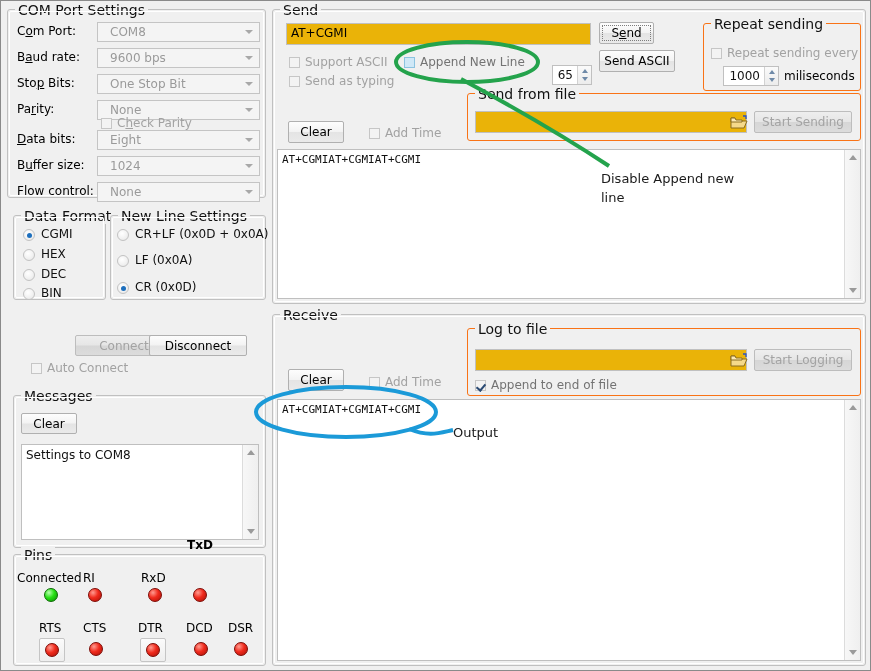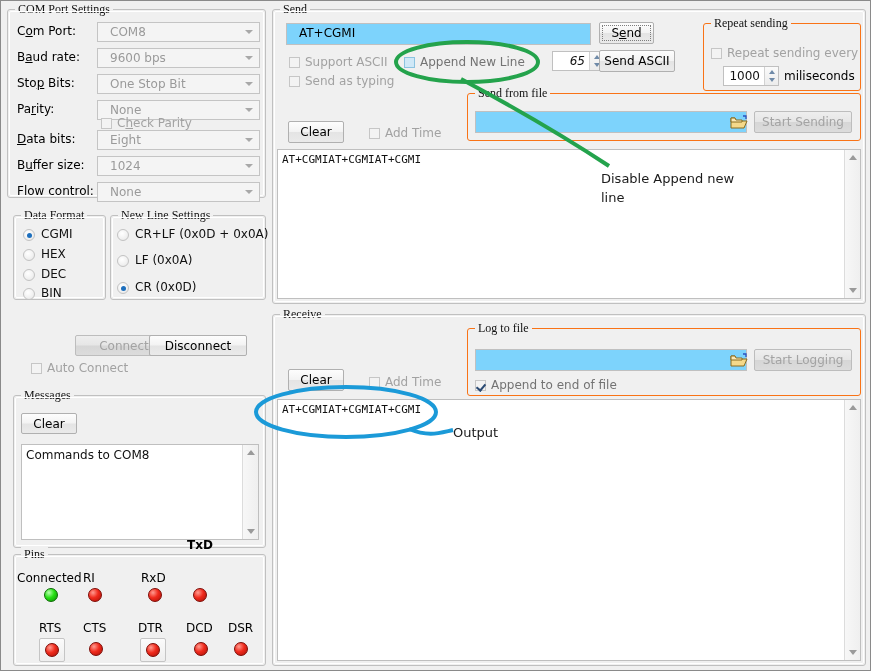--- a/index.html
+++ b/index.html
@@ -27,24 +27,23 @@
     border: 1px solid #f97316;
     border-radius: 3px;
     box-sizing: border-box;
     background: transparent;
   }
   .group > .glabel {
     position: absolute;
     top: -8px; left: 7px;
     background: #f0f0f0;
     padding: 0 3px;
-    font-size: 12px;
+    font-size: 14px;
     color: #111;
     white-space: nowrap;
-    font-family: Liberation Serif, serif;
   }
   .group.dbl { border: 1px solid #c0c0c0; }
   .group.dbl::after{
     content:""; position:absolute; left:1px; top:1px; right:1px; bottom:1px;
     border:1px solid #ffffff; border-radius:2px; pointer-events:none;
   }
 
   
   .lbl { position: absolute; font-size: 12px; color: #000; white-space: nowrap; }
   .lbl u { text-decoration: underline; }
@@ -67,27 +66,27 @@
     margin-top: -2px;
     width: 0; height: 0;
     border-left: 4px solid transparent;
     border-right: 4px solid transparent;
     border-top: 4px solid #a8a8a8;
   }
 
   
   .tinput {
     position: absolute;
-    background: #7dd3fc;
+    background: #eab308;
     border: 1px solid #c0c0c0;
     box-sizing: border-box;
     font-size: 12px;
     color: #000;
     line-height: 18px;
-    padding-left: 12px;
+    padding-left: 4px;
     white-space: nowrap;
     overflow: hidden;
   }
 
   
   .btn {
     position: absolute;
     box-sizing: border-box;
     background: linear-gradient(to bottom, #fdfdfd 0%, #f3f3f3 48%, #e4e4e4 52%, #eaeaea 100%);
     border: 1px solid #b0b0b0;
@@ -345,21 +344,21 @@
     <span class="ctext">Auto Connect</span>
   </div>
 
   <div class="group dbl" style="left:12px; top:394px; width:253px; height:153px;">
     <span class="glabel">Messages</span>
   </div>
   <div class="btn" style="left:20px; top:412px; width:56px; height:21px;">
     <span class="inner">Clear</span>
   </div>
   <div class="tarea" style="left:20px; top:443px; width:238px; height:96px;">
-    <div class="content prop">Commands to COM8</div>
+    <div class="content prop">Settings to COM8</div>
     <div class="sbar">
       <span class="ar up"></span>
       <span class="ar dn"></span>
     </div>
   </div>
 
   <div class="group dbl" style="left:12px; top:553px; width:253px; height:112px;">
     <span class="glabel">Pins</span>
   </div>
 
@@ -407,21 +406,21 @@
   </div>
   <div class="cb" style="left:403px; top:54px;">
     <span class="box tint"></span>
     <span class="ctext">Append New Line</span>
   </div>
   <div class="cb dis" style="left:288px; top:73px;">
     <span class="box"></span>
     <span class="ctext">Send as typing</span>
   </div>
 
-  <div class="spin" style="left:551px; top:50px; width:52px; height:20px;font-style:italic;">
+  <div class="spin" style="left:551px; top:64px; width:40px; height:20px;">
     <span class="sval">65</span>
     <span class="sbtns">
       <span class="up"></span>
       <span class="dn"></span>
     </span>
   </div>
 
   <div class="btn" style="left:598px; top:49px; width:76px; height:22px;">
     <span class="inner">Send ASCII</span>
   </div>

